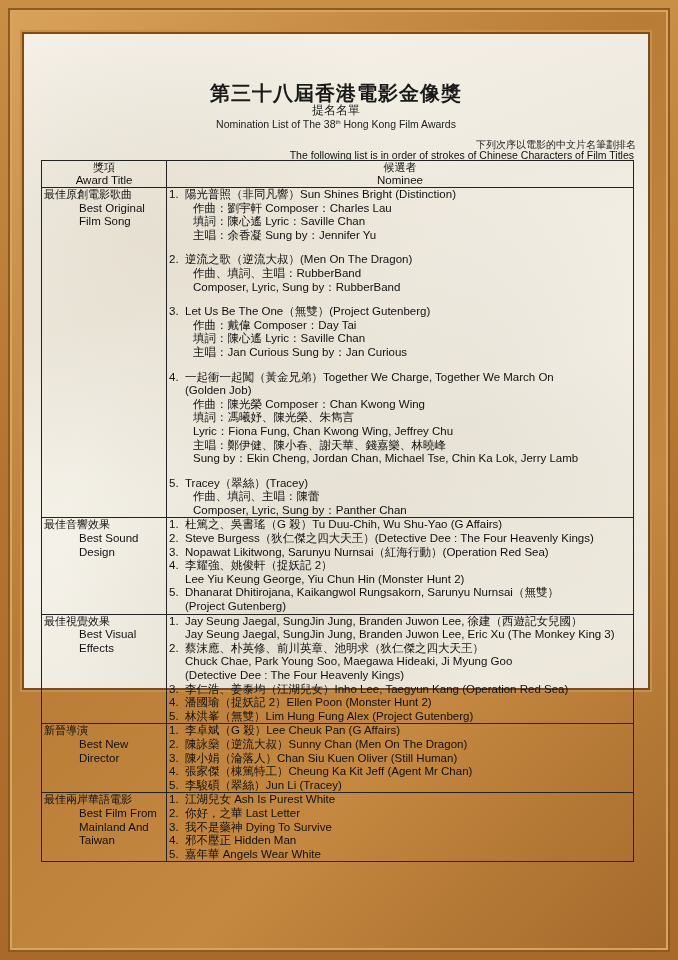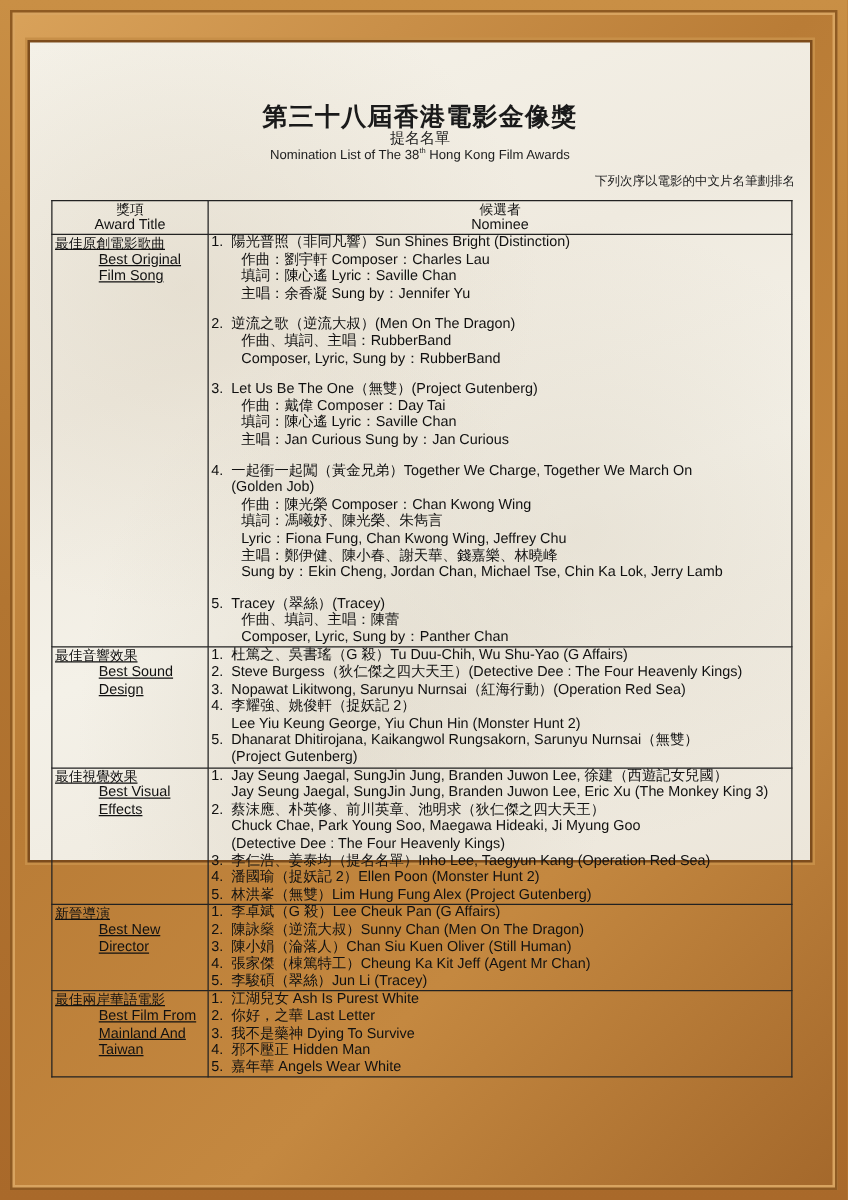--- a/index.html
+++ b/index.html
@@ -56,39 +56,40 @@
   }
   table.nom td, table.nom th {
     border: 1px solid #222; vertical-align: top; padding: 0 2px;
   }
   table.nom th {
     font-weight: normal; line-height: 12px;
     padding-top: 1px; padding-bottom: 1px;
   }
   .th-zh { font-family: "DejaVu Serif", serif; font-size: 11px; display:block; }
   .th-en { font-size: 11.5px; display:block; }
-  td.award { width: 120px; text-decoration: underline; }
+  td.award { width: 120px; }
   .award-zh { font-family: "DejaVu Serif", serif; font-size: 11px; display:block; }
   .award-en { display:block;margin-left:35px; }
   .item { display: flex; }
   .num { width: 16px; flex: 0 0 16px; }
   .item-body { flex: 1; }
   .sub { padding-left: 8px; }
   .gap { height: 11px; }
 </style>
 </head>
 <body>
 
 <div class="frame">
   <div class="frame-inner"></div>
   <div class="paper">
     <div class="title-zh">第三十八屆香港電影金像獎</div>
     <div class="subtitle-zh">提名名單</div>
     <div class="subtitle-en"><span>Nomination List of The 38</span><sup>th</sup><span> Hong Kong Film Awards</span></div>
     <div class="order-zh">下列次序以電影的中文片名筆劃排名</div>
+    <div class="order-en">The following list is in order of strokes of Chinese Characters of Film Titles</div>
 
     <table class="nom">
       <thead>
         <tr>
           <th>
             <span class="th-zh">獎項</span>
             <span class="th-en">Award Title</span>
           </th>
           <th>
             <span class="th-zh">候選者</span>
@@ -212,21 +213,21 @@
                 <span class="num">2.</span>
                 <div class="item-body">
                   <div>蔡沫應、朴英修、前川英章、池明求（狄仁傑之四大天王）</div>
                   <div class="">Chuck Chae, Park Young Soo, Maegawa Hideaki, Ji Myung Goo</div>
                   <div>(Detective Dee : The Four Heavenly Kings)</div>
                 </div>
               </div>
               <div class="item">
                 <span class="num">3.</span>
                 <div class="item-body">
-                  <div>李仁浩、姜泰均（提名名單）Inho Lee, Taegyun Kang (Operation Red Sea)</div>
+                  <div>李仁浩、姜泰均（江湖兒女）Inho Lee, Taegyun Kang (Operation Red Sea)</div>
                 </div>
               </div>
               <div class="item">
                 <span class="num">4.</span>
                 <div class="item-body">
                   <div>潘國瑜（捉妖記 2）Ellen Poon (Monster Hunt 2)</div>
                 </div>
               </div>
               <div class="item">
                 <span class="num">5.</span>

